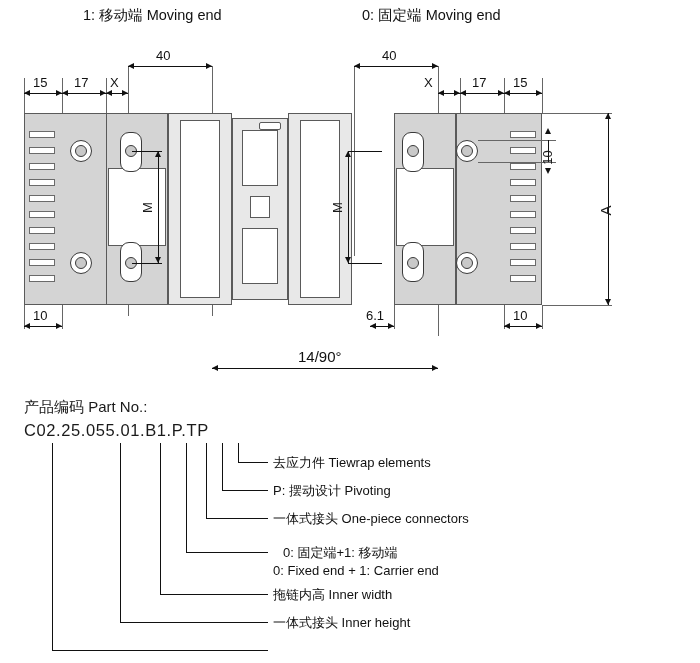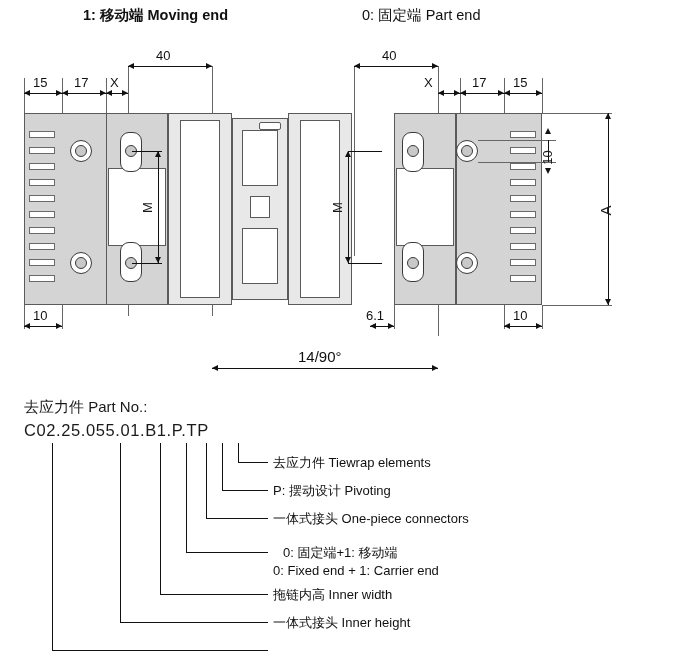--- a/index.html
+++ b/index.html
@@ -125,22 +125,22 @@
     font-size: 13px;
     white-space: nowrap;
     color: #111;
   }
 </style>
 </head>
 <body>
 
 <div class="stage">
 
-  <div class="abs hdr-label" style="left:83px; top:6px;font-weight:bold;">1: 移动端 Moving end</div>
-  <div class="abs hdr-label" style="left:362px; top:6px;">0: 固定端 Part end</div>
+  <div class="abs hdr-label" style="left:83px; top:6px;">1: 移动端 Moving end</div>
+  <div class="abs hdr-label" style="left:362px; top:6px;">0: 固定端 Moving end</div>
 
   <div class="abs ext" style="left:24px; top:78px; height:36px;"></div>
   <div class="abs ext" style="left:62px; top:78px; height:36px;"></div>
   <div class="abs ext" style="left:106px; top:78px; height:36px;"></div>
   <div class="abs ext" style="left:128px; top:66px; height:250px;"></div>
   <div class="abs ext" style="left:212px; top:66px; height:250px;"></div>
   <div class="abs ext" style="left:354px; top:66px; height:190px;"></div>
   <div class="abs ext" style="left:438px; top:66px; height:270px;"></div>
   <div class="abs ext" style="left:460px; top:78px; height:36px;"></div>
   <div class="abs ext" style="left:504px; top:78px; height:36px;"></div>
@@ -292,21 +292,21 @@
   <div class="abs hline" style="left:504px; top:326px; width:38px;"></div>
   <div class="abs arr arr-l" style="left:504px; top:323px;"></div>
   <div class="abs arr arr-r" style="left:536px; top:323px;"></div>
   <div class="abs dim-text" style="left:513px; top:308px;">10</div>
 
   <div class="abs hline" style="left:212px; top:368px; width:226px;"></div>
   <div class="abs arr arr-l" style="left:212px; top:365px;"></div>
   <div class="abs arr arr-r" style="left:432px; top:365px;"></div>
   <div class="abs dim-text" style="left:298px; top:348px; font-size:15px;">14/90°</div>
 
-  <div class="abs pn-title" style="left:24px; top:398px;">去应力件 Part No.:</div>
+  <div class="abs pn-title" style="left:24px; top:398px;">产品编码 Part No.:</div>
   <div class="abs pn-code" style="left:24px; top:421px;">C02.25.055.01.B1.P.TP</div>
 
   <div class="abs vline" style="left:238px; top:443px; height:20px;"></div>
   <div class="abs hline" style="left:238px; top:462px; width:30px;"></div>
   <div class="abs leg-text" style="left:273px; top:454px;">去应力件 Tiewrap elements</div>
 
   <div class="abs vline" style="left:222px; top:443px; height:48px;"></div>
   <div class="abs hline" style="left:222px; top:490px; width:46px;"></div>
   <div class="abs leg-text" style="left:273px; top:482px;">P: 摆动设计 Pivoting</div>
 

